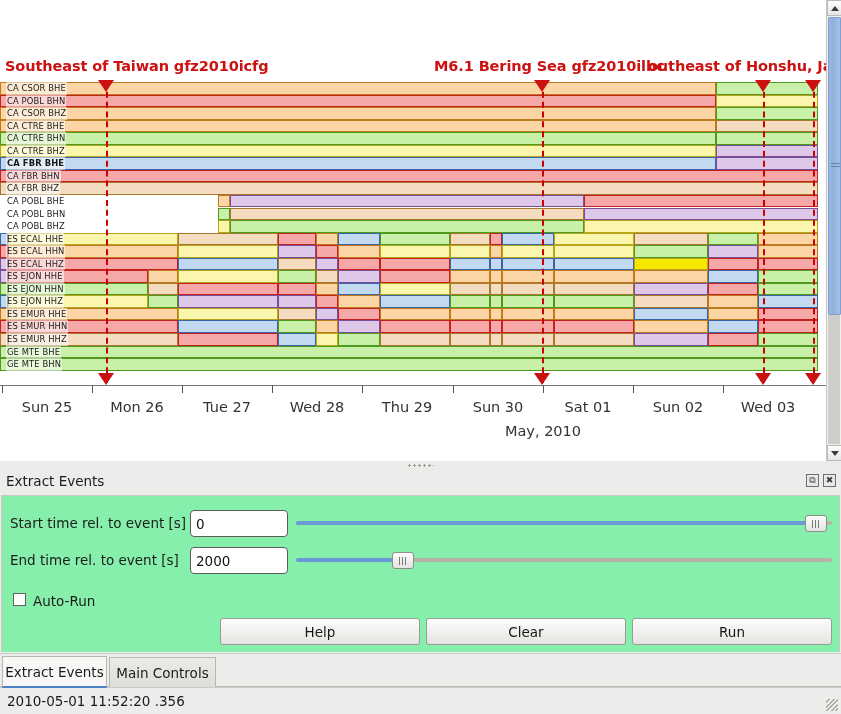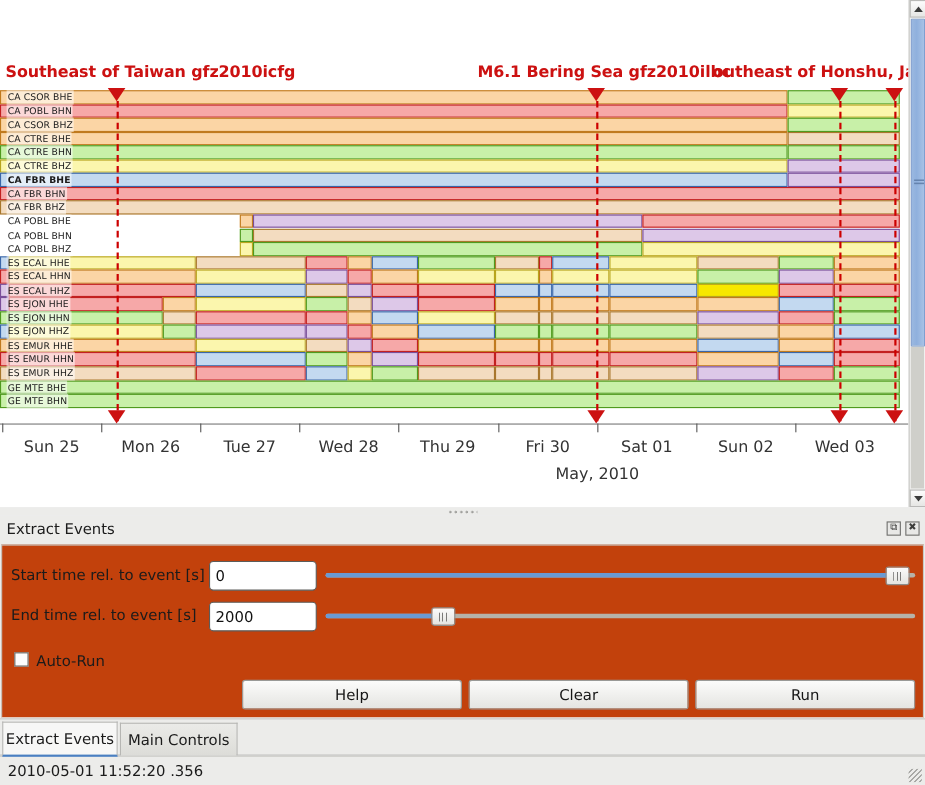--- a/index.html
+++ b/index.html
@@ -170,21 +170,21 @@
     border: 1px solid #6f6f6d;
     background: #e8e8e6;
     display: flex; align-items: center; justify-content: center;
     font-size: 9px; color: #3c3c3a; line-height: 1;
   }
   #dock-icon-float { right: 22px; }
   #dock-icon-close { right: 5px; }
 
   #dock-body {
     position: absolute; left: 1px; top: 26px; width: 839px; height: 157px;
-    background: #c2410c;
+    background: #86efac;
     border: 1px solid #c9c9c6;
     border-bottom: none;
   }
 
   .ctrl-row { position: absolute; left: 0; width: 839px; height: 30px; }
   .ctrl-label {
     position: absolute; left: 8px; top: 0;
     font-size: 13.5px; color: #1b1b1b; line-height: 30px;
   }
   .ctrl-input {
@@ -546,21 +546,21 @@
           <div class="tick-label" style="left: 47px;">Sun 25</div>
           <div class="tick" style="left: 92px;"></div>
           <div class="tick-label" style="left: 137px;">Mon 26</div>
           <div class="tick" style="left: 182px;"></div>
           <div class="tick-label" style="left: 227px;">Tue 27</div>
           <div class="tick" style="left: 272px;"></div>
           <div class="tick-label" style="left: 317px;">Wed 28</div>
           <div class="tick" style="left: 362px;"></div>
           <div class="tick-label" style="left: 407px;">Thu 29</div>
           <div class="tick" style="left: 453px;"></div>
-          <div class="tick-label" style="left: 498px;">Fri 30</div>
+          <div class="tick-label" style="left: 498px;">Sun 30</div>
           <div class="tick" style="left: 543px;"></div>
           <div class="tick-label" style="left: 588px;">Sat 01</div>
           <div class="tick" style="left: 633px;"></div>
           <div class="tick-label" style="left: 678px;">Sun 02</div>
           <div class="tick" style="left: 723px;"></div>
           <div class="tick-label" style="left: 768px;">Wed 03</div>
           <div class="axis-title" style="left: 543px;">May, 2010</div>
         </div>
     </div>
   </div>

